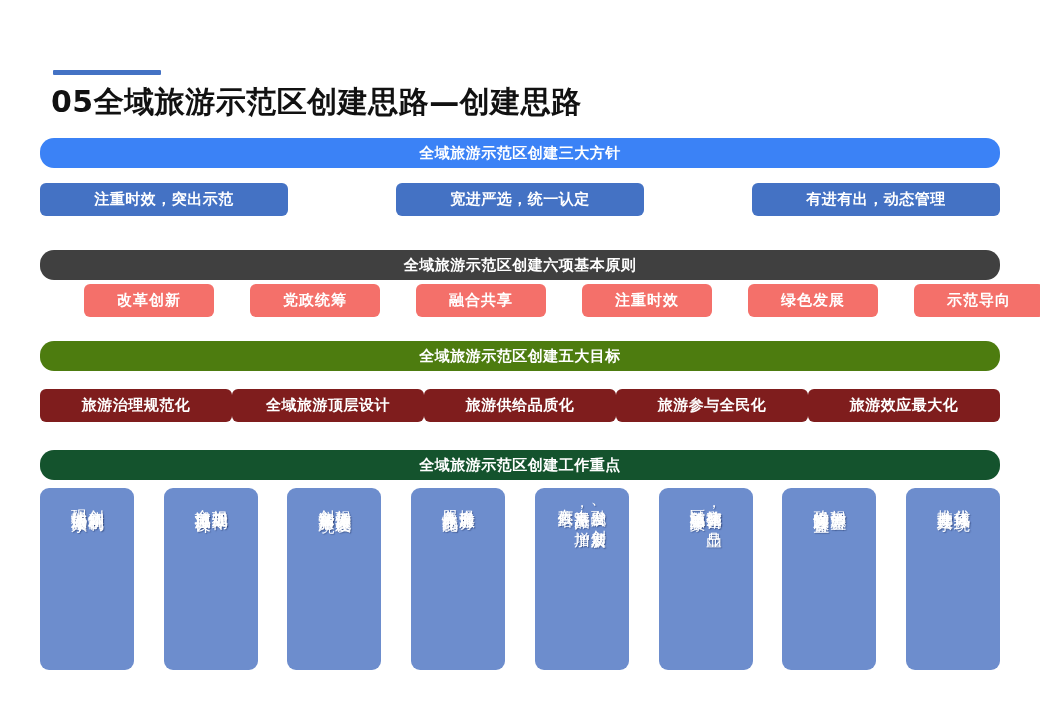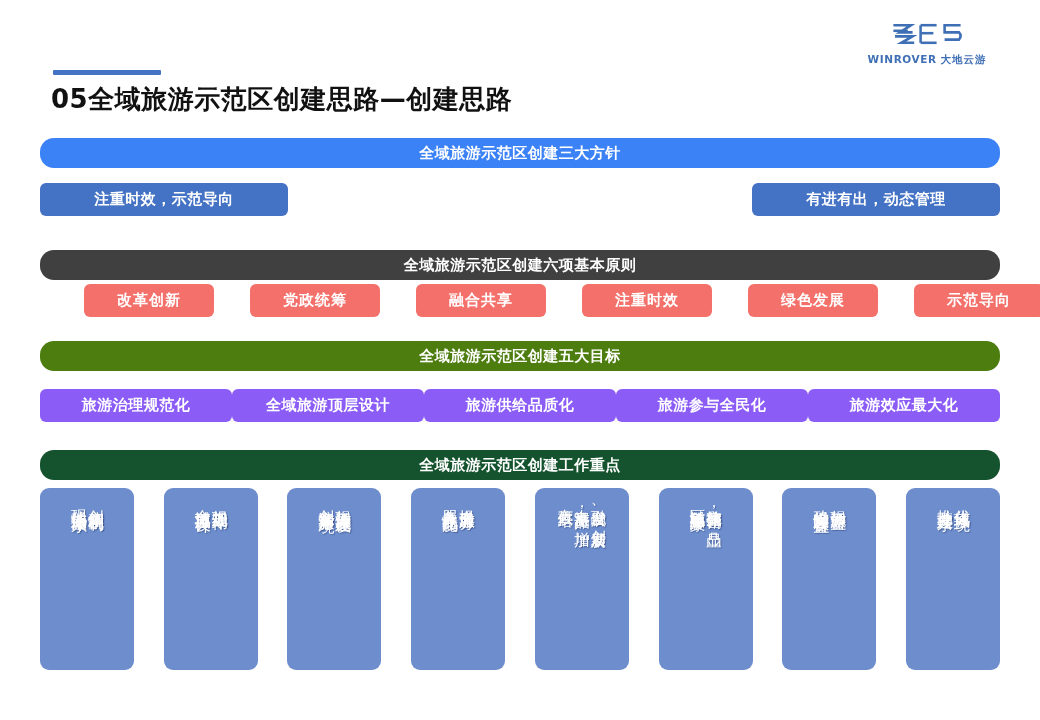--- a/index.html
+++ b/index.html
@@ -57,21 +57,21 @@
     top: 70px;
     width: 108px;
     height: 5px;
     background: #4472c4;
     border-radius: 1px;
   }
   .page-title {
     position: absolute;
     left: 51px;
     top: 82px;
-    font-size: 26px;
+    font-size: 30px;
     font-weight: bold;
     color: #111111;
     letter-spacing: 0.5px;
     white-space: nowrap;
   }
 
   
   .bar {
     position: absolute;
     left: 40px;
@@ -122,21 +122,21 @@
   .pill-principle {
     width: 130px;
     height: 33px;
     background: #f4706a;
     font-size: 15px;
     letter-spacing: 1px;
   }
   .pill-goal {
     width: 196px;
     height: 33px;
-    background: #8b5cf6;
+    background: #7f1d1d;
     font-size: 15px;
     letter-spacing: 0.5px;
   }
 
   
   .row-focus {
     position: absolute;
     left: 40px;
     top: 488px;
     width: 960px;
@@ -170,45 +170,28 @@
   }
   .focus-card.overflow .vcol {
     font-size: 15.5px;
   }
 </style>
 </head>
 <body>
 
 <div class="slide">
 
-  <div class="logo-block">
-    <svg class="logo-mark" viewBox="0 0 100 40">
-      <g fill="none" stroke="#3f6fb5" stroke-width="3.2">
-        <path d="M8 9 L30 9 L16 18 L32 18"></path>
-        <path d="M8 16 L26 16"></path>
-        <path d="M10 23 L32 23 L18 31 L34 31"></path>
-        <path d="M42 9 L62 9"></path>
-        <path d="M42 9 L42 31"></path>
-        <path d="M42 19 L58 19"></path>
-        <path d="M42 31 L62 31"></path>
-        <path d="M92 9 L72 9 L72 18 L90 18 Q94 22 90 27 L72 27"></path>
-      </g>
-    </svg>
-    <div class="logo-text">
-      <span class="en">WINROVER</span>
-      <span class="cn">大地云游</span>
-    </div>
-  </div>
 
   <div class="title-accent"></div>
   <div class="page-title">05全域旅游示范区创建思路—创建思路</div>
 
   <div class="bar bar-1">全域旅游示范区创建三大方针</div>
   <div class="row row-policies">
-    <div class="pill pill-policy">注重时效，示范导向</div>
+    <div class="pill pill-policy">注重时效，突出示范</div>
+    <div class="pill pill-policy">宽进严选，统一认定</div>
     <div class="pill pill-policy">有进有出，动态管理</div>
   </div>
 
   <div class="bar bar-2">全域旅游示范区创建六项基本原则</div>
   <div class="row row-principles">
     <div class="pill pill-principle">改革创新</div>
     <div class="pill pill-principle">党政统筹</div>
     <div class="pill pill-principle">融合共享</div>
     <div class="pill pill-principle">注重时效</div>
     <div class="pill pill-principle">绿色发展</div>

